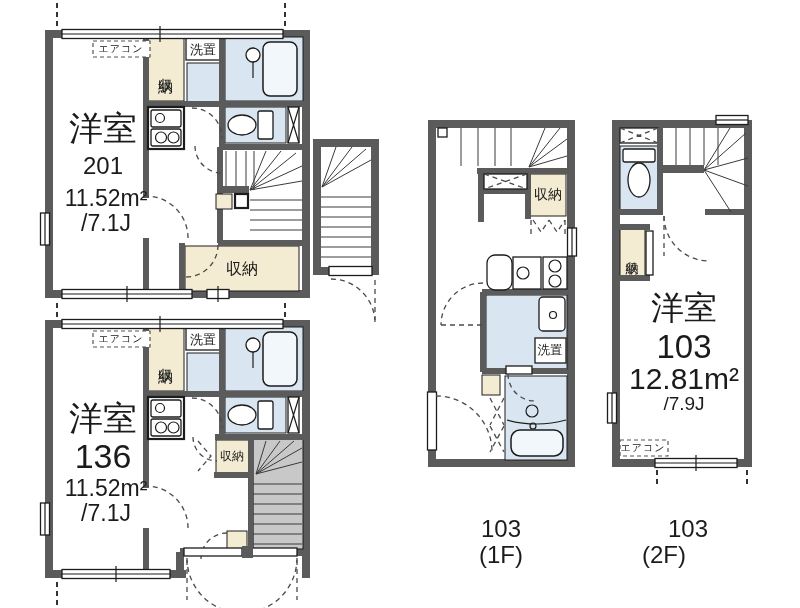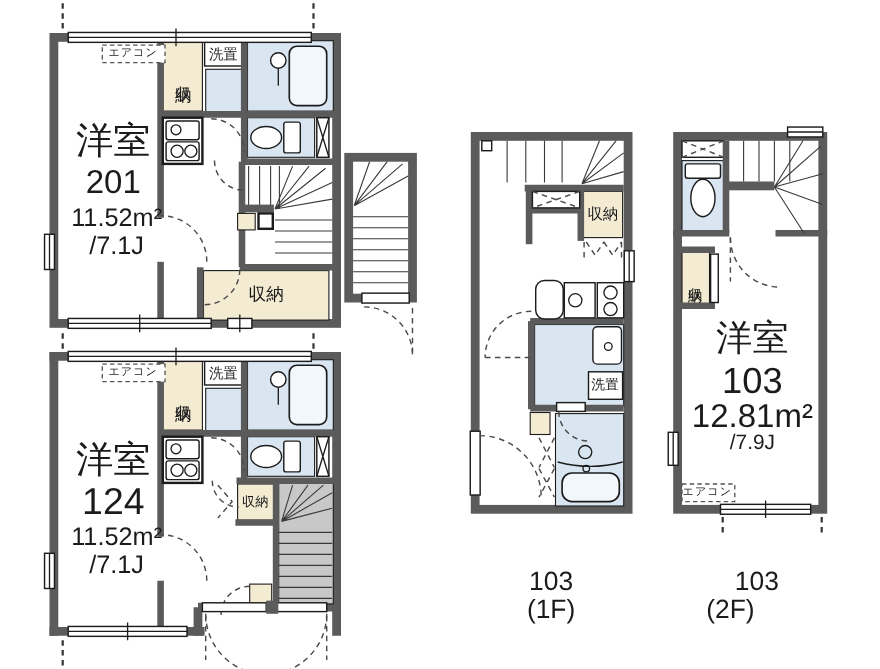--- a/index.html
+++ b/index.html
@@ -288,30 +288,30 @@
           <line class="thin" x1="655" y1="463" x2="737" y2="463"></line>
           <line class="thin" x1="696" y1="455" x2="696" y2="471"></line>
     </g>
     <line class="dash2" x1="657" y1="470" x2="657" y2="484"></line>
     <line class="dash2" x1="747" y1="470" x2="747" y2="484"></line>
     <rect class="dashbox" x="620" y="440" width="48" height="16"></rect>
   </g>
 </svg>
 
 <div class="lbl" style="left:103px;top:128px;font-size:34px">洋室</div>
-<div class="lbl" style="left:103px;top:166px;font-size:30px">201</div>
+<div class="lbl" style="left:103px;top:166px;font-size:24px">201</div>
 <div class="lbl" style="left:106px;top:198px;font-size:23px">11.52m²</div>
 <div class="lbl" style="left:106px;top:223px;font-size:23px">/7.1J</div>
 <div class="lbl" style="left:121px;top:49px;font-size:10px;letter-spacing:1px">エアコン</div>
 <div class="vlbl" style="left:166px;top:67px;font-size:15px">収納</div>
 <div class="lbl" style="left:203px;top:49px;font-size:13px">洗置</div>
 <div class="lbl" style="left:242px;top:269px;font-size:16px">収納</div>
 
 <div class="lbl" style="left:103px;top:418px;font-size:34px">洋室</div>
-<div class="lbl" style="left:103px;top:456px;font-size:34px">124</div>
+<div class="lbl" style="left:103px;top:456px;font-size:34px">136</div>
 <div class="lbl" style="left:106px;top:488px;font-size:23px">11.52m²</div>
 <div class="lbl" style="left:106px;top:513px;font-size:23px">/7.1J</div>
 <div class="lbl" style="left:121px;top:339px;font-size:10px;letter-spacing:1px">エアコン</div>
 <div class="vlbl" style="left:166px;top:357px;font-size:15px">収納</div>
 <div class="lbl" style="left:203px;top:339px;font-size:13px">洗置</div>
 <div class="lbl" style="left:232px;top:456px;font-size:12px">収納</div>
 
 <div class="lbl" style="left:548px;top:194px;font-size:14px">収納</div>
 <div class="lbl" style="left:550px;top:350px;font-size:12.5px">洗置</div>
 <div class="lbl" style="left:501px;top:529px;font-size:24px">103</div>

